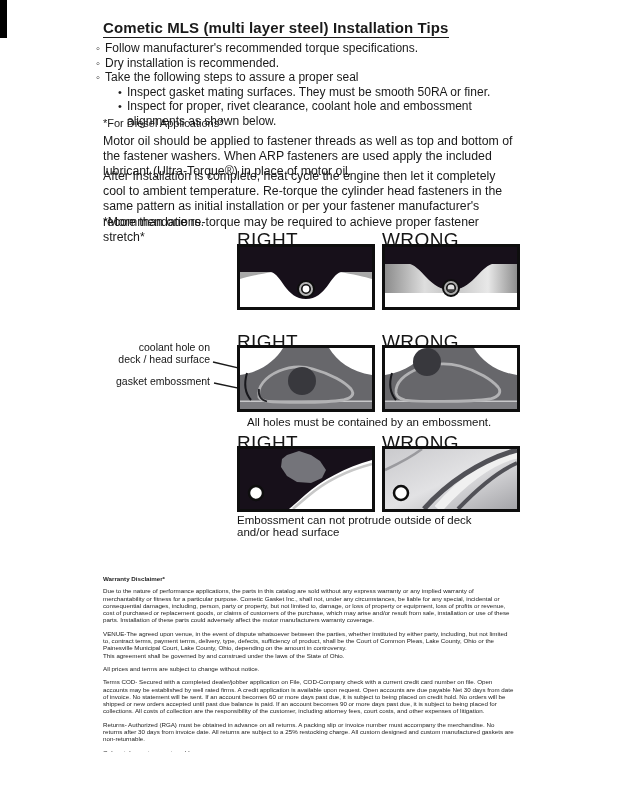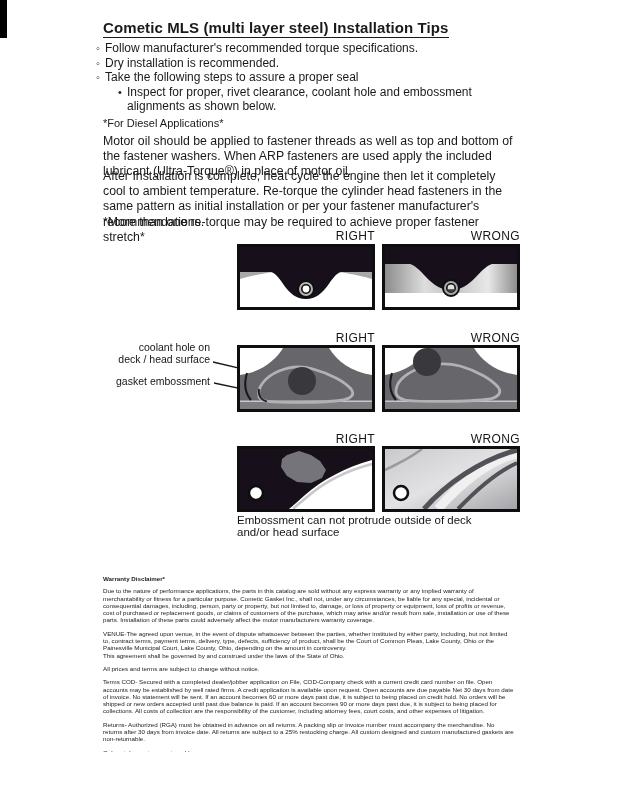--- a/index.html
+++ b/index.html
@@ -16,21 +16,21 @@
   .bullets{position:absolute;left:96px;top:41px;width:430px;font-size:12px;line-height:14.6px;}
   .b-row{display:flex;}
   .b-row .glyph{width:9px;flex:none;}
   .b-main .glyph::before{content:"◦";font-size:11px;}
   .b-sub{margin-left:22px;}
   .b-sub .glyph::before{content:"•";font-size:11px;}
   .diesel-head{position:absolute;left:103px;top:117px;font-size:11px;font-weight:normal;}
   .para{position:absolute;left:103px;width:414px;font-size:12.3px;line-height:15.2px;}
   .p1{top:134px;} .p2{top:169px;} .pnote{top:215px;}
   .fig-labels{position:absolute;width:283px;display:flex;}
-  .fig-labels .lab{width:138px;text-align:right;font-size:12px;letter-spacing:0.4px;color:#151515;}
+  .fig-labels .lab{width:138px;text-align:left;font-size:19px;letter-spacing:0.4px;color:#151515;}
   .fig-labels .gap{width:7px;}
   .panels{position:absolute;display:flex;}
   .panels .gap{width:7px;}
   .caption{position:absolute;font-size:11.5px;color:#151515;}
   .annot{position:absolute;font-size:10.5px;line-height:11.5px;text-align:right;color:#151515;}
   .legal{position:absolute;left:103px;top:575px;width:412px;font-size:6.2px;line-height:7.3px;color:#222;}
   .legal .lh{font-weight:bold;margin:0 0 5px 0;}
   .legal p{margin:0 0 6px 0;}
   .legal p.tight{margin:0;}
   .legal p.after-tight{margin:0 0 6px 0;}
@@ -54,20 +54,24 @@
     <div class="b-row b-main">
       <span class="glyph"></span>
       <span>Dry installation is recommended.</span>
     </div>
     <div class="b-row b-main">
       <span class="glyph"></span>
       <span>Take the following steps to assure a proper seal</span>
     </div>
     <div class="b-row b-sub">
       <span class="glyph"></span>
+      <span>Inspect gasket mating surfaces.  They must be smooth 50RA or finer.</span>
+    </div>
+    <div class="b-row b-sub">
+      <span class="glyph"></span>
       <span>Inspect for proper, rivet clearance, coolant hole and embossment alignments as shown below.</span>
     </div>
   </div>
 
   <div class="diesel-head">*For Diesel Applications*</div>
   <div class="para p1">Motor oil should be applied to fastener threads as well as top and bottom of the fastener washers. When ARP fasteners are used apply the included lubricant (Ultra-Torque®) in place of motor oil.</div>
   <div class="para p2">After Installation is complete, heat cycle the engine then let it completely cool to ambient temperature. Re-torque the cylinder head fasteners in the same pattern as initial installation or per your fastener manufacturer's recommendations.</div>
   <div class="para pnote">*More than one re-torque may be required to achieve proper fastener stretch*</div>
 
   <div class="fig-labels" style="left:237px;top:229px;">
@@ -139,20 +143,21 @@
       <rect x="1.5" y="1.5" width="135" height="64" fill="#ffffff" stroke="#0e0e0e" stroke-width="3"></rect>
       <path d="M3,30 C24,27 38,16 46,3 L92,3 C100,16 114,27 135,30 V64 H3 Z" fill="#67676b"></path>
       <rect x="3" y="57" width="132" height="7" fill="#7d7d81"></rect>
       <line x1="3" y1="56.2" x2="135" y2="56.2" stroke="#c8c8ca" stroke-width="1.6"></line>
       <path d="M10,28 C7,38 8,48 14,55" stroke="#18181c" stroke-width="2" fill="none"></path>
       <path d="M14,48 C13,38 22,29 38,23 C52,18 66,18 78,21 C96,26 110,35 116,42 C120,47 117,52 108,54 C88,57 32,57 23,55 C17,53 15,52 14,48 Z" fill="none" stroke="#b2b2b4" stroke-width="2.8"></path>
       <circle cx="45" cy="17" r="14" fill="#38383d"></circle>
       <rect x="1.5" y="1.5" width="135" height="64" fill="none" stroke="#0e0e0e" stroke-width="3"></rect>
     </svg>
   </div>
+  <div class="caption" style="left:247px;top:416px;">All holes must be contained by an embossment.</div>
 
   <div class="fig-labels" style="left:237px;top:432px;">
     <div class="lab">RIGHT</div>
     <div class="gap"></div>
     <div class="lab">WRONG</div>
   </div>
   <div class="panels" style="left:237px;top:446px;">
     <svg width="138" height="66" viewBox="0 0 138 66">
       <rect x="1.5" y="1.5" width="135" height="63" fill="#ffffff" stroke="#0e0e0e" stroke-width="3"></rect>
       <path d="M3,3 L135,3 L135,14 C108,21 84,35 68,49 C60,56 56,60 52,63 L3,63 Z" fill="#17101a"></path>

